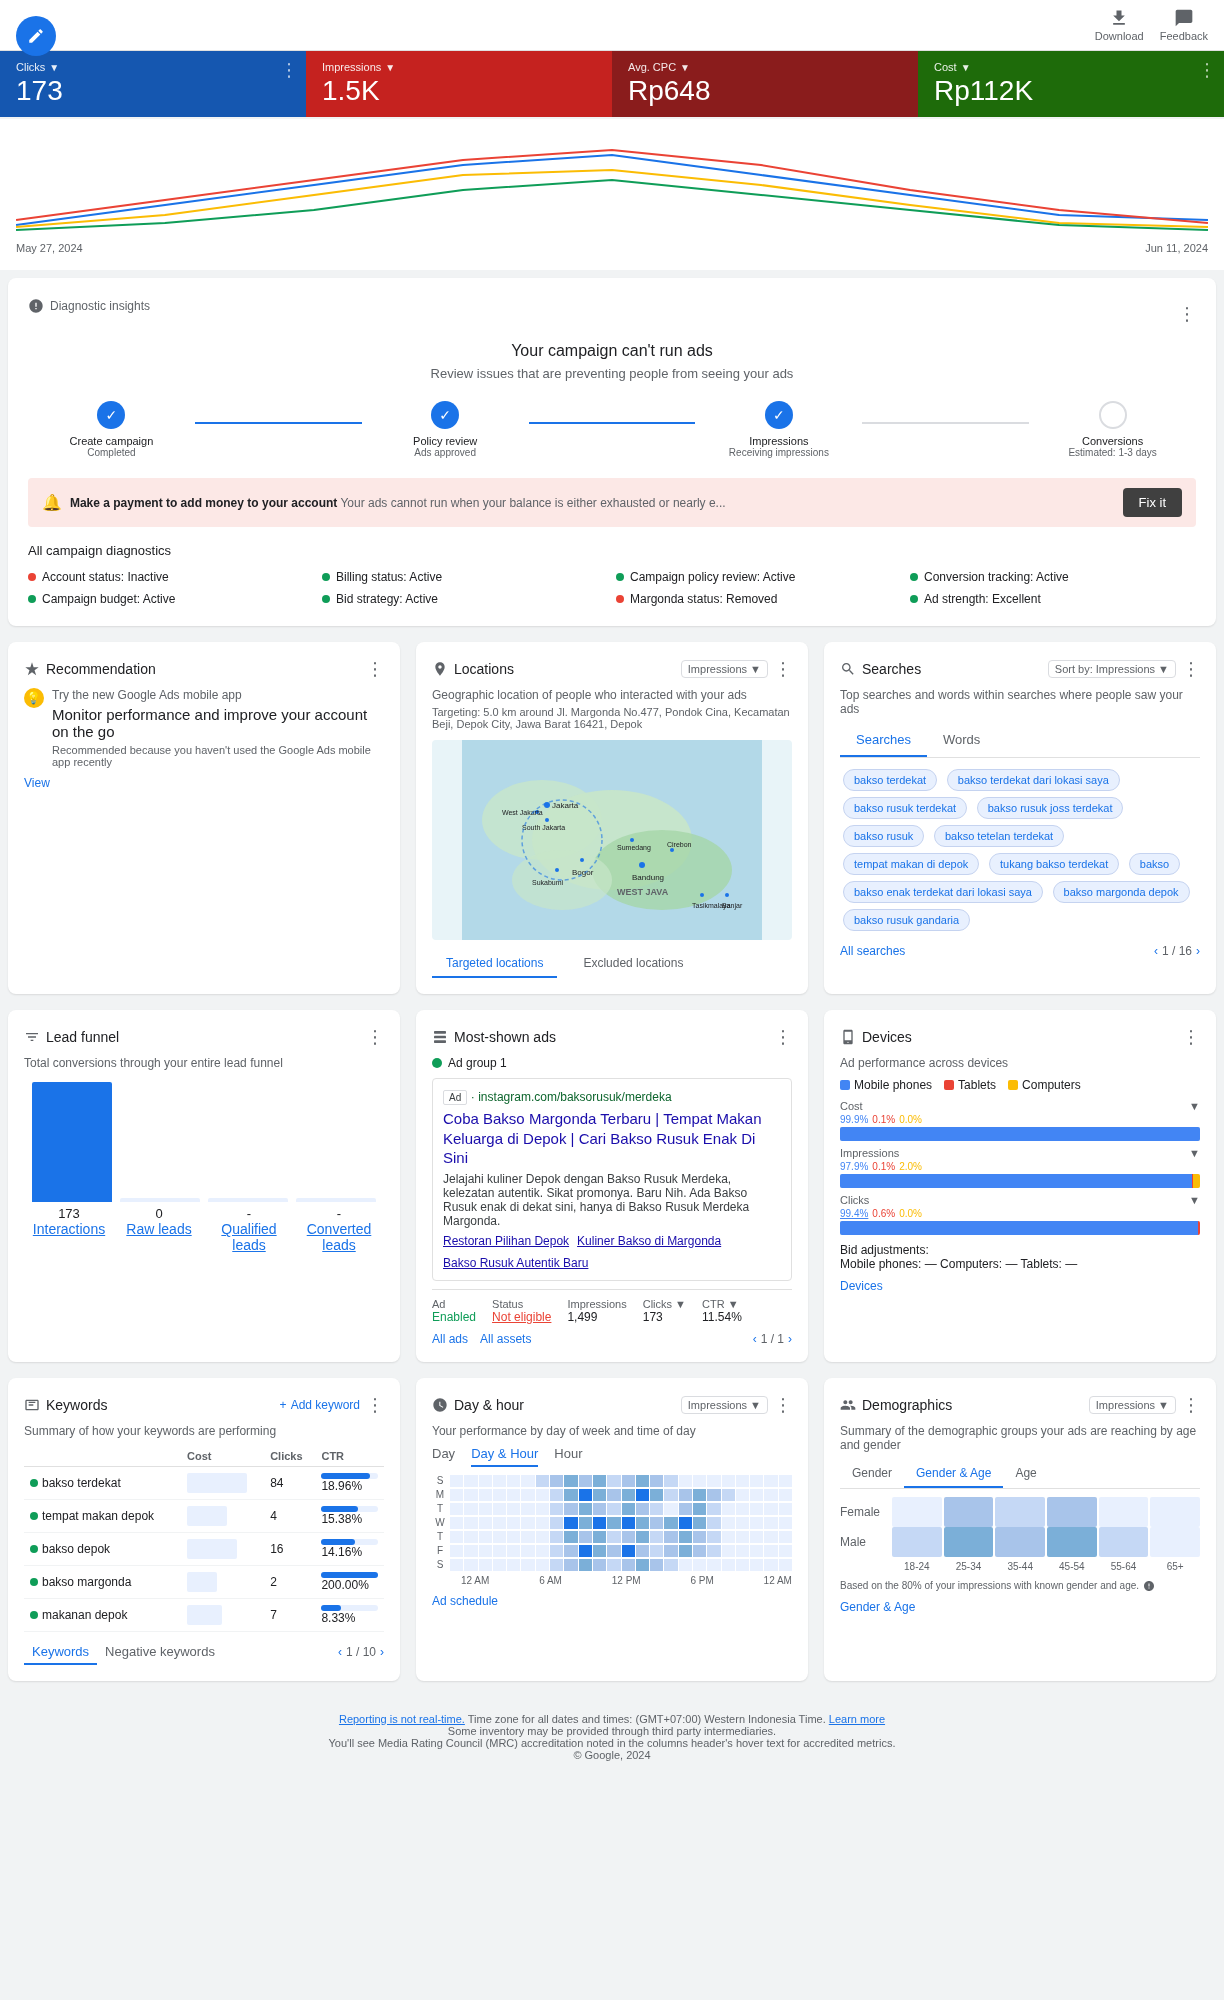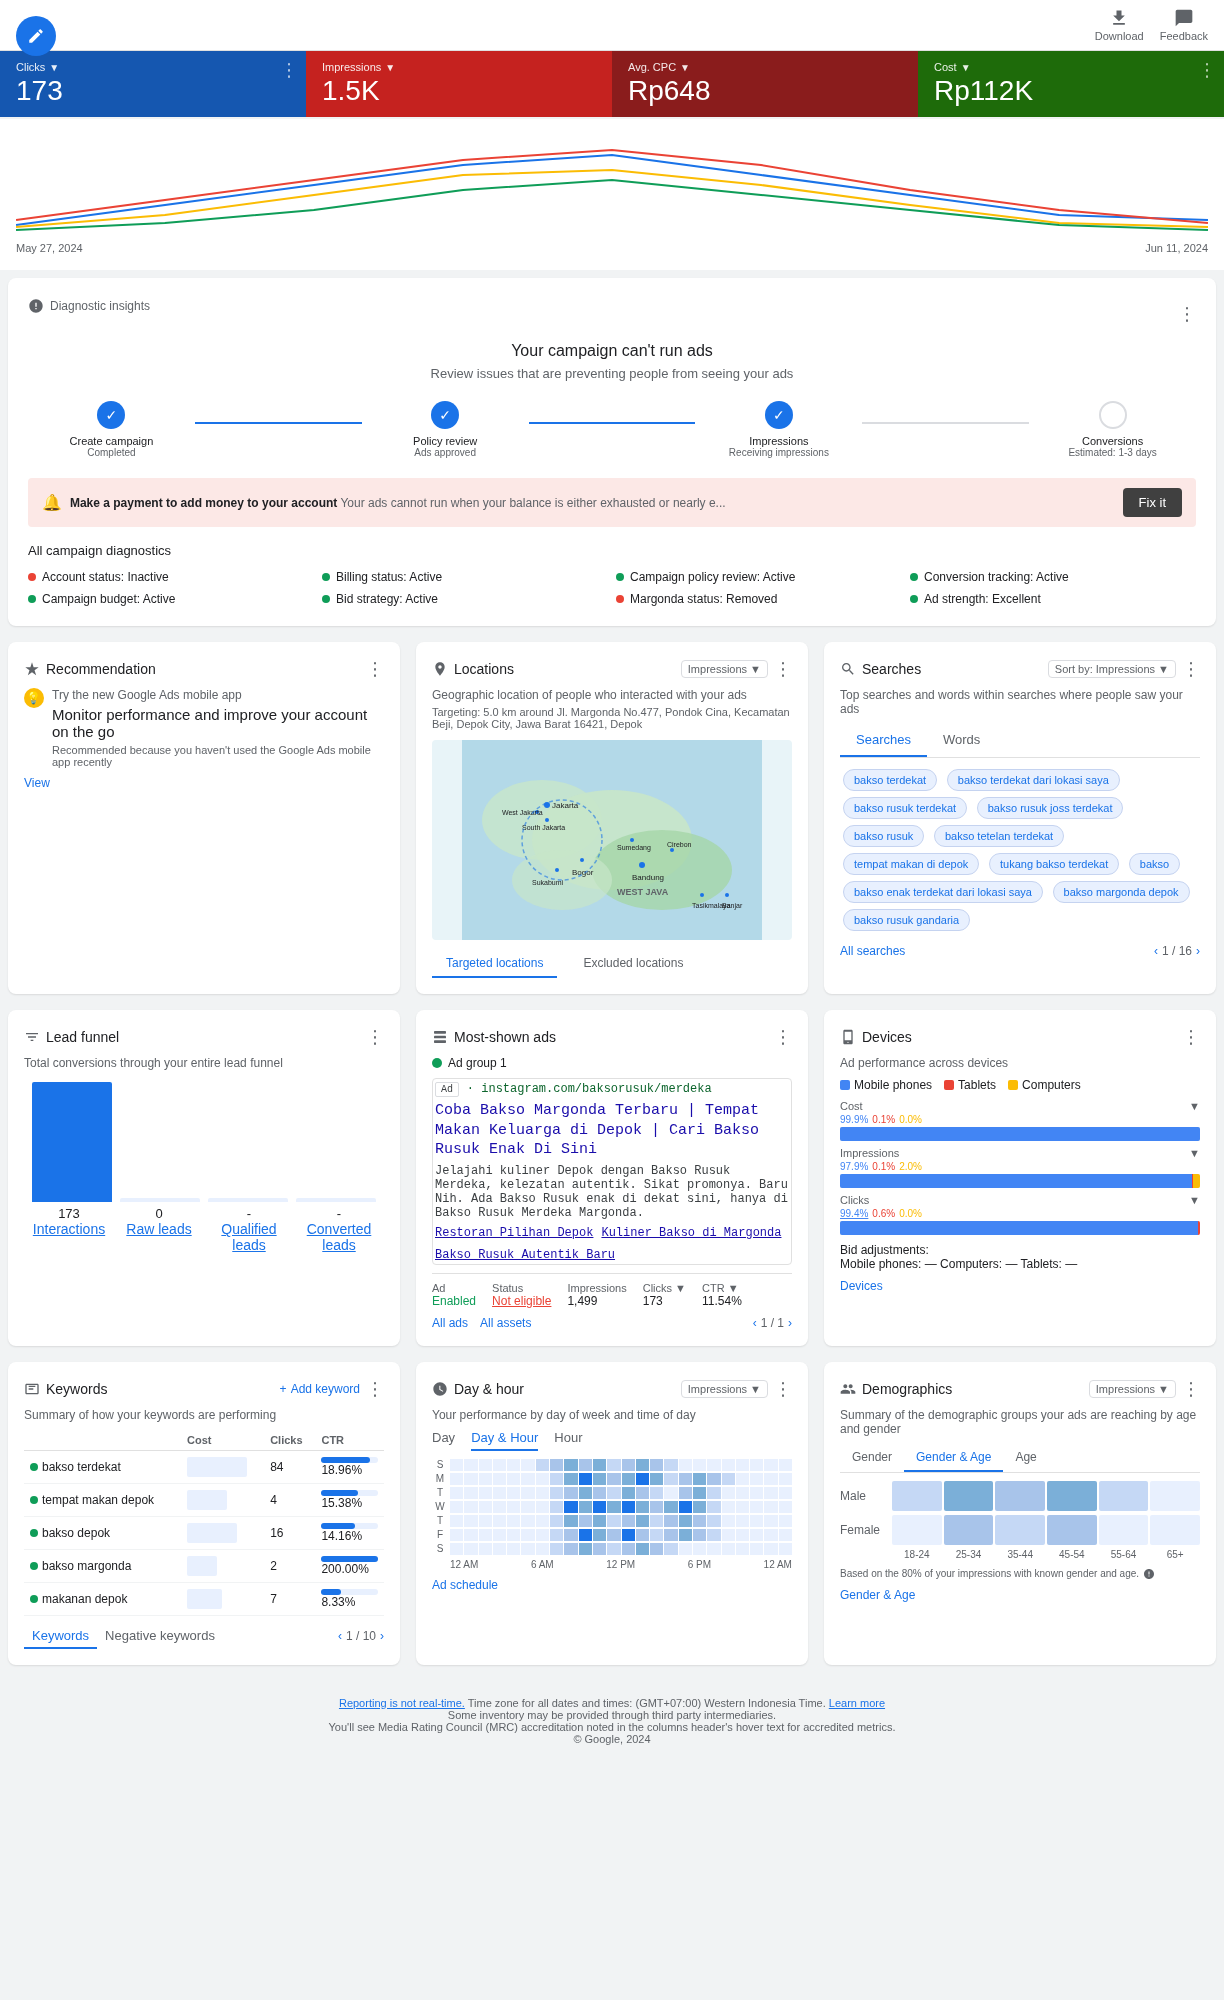--- a/index.html
+++ b/index.html
@@ -88,21 +88,21 @@
     .demo-tab { padding: 6px 12px; font-size: 12px; cursor: pointer; border-bottom: 2px solid transparent; color: #5f6368; }
     .demo-tab.active { color: #1a73e8; border-bottom-color: #1a73e8; }
     .funnel-sublab { font-size: 14px; color: #1a73e8; text-decoration: underline; cursor: pointer; }
     
     
     .day-hour-tabs { display: flex; gap: 16px; font-size: 13px; margin: 8px 0; }
     .dh-tab { color: #5f6368; cursor: pointer; padding-bottom: 4px; }
     .dh-tab.active { color: #1a73e8; border-bottom: 2px solid #1a73e8; }
     
     
-    .ad-preview { border: 1px solid #e0e0e0; border-radius: 4px; padding: 2px; margin: 8px 0; font-family: Liberation Mono, monospace; }
+    .ad-preview { border: 1px solid #e0e0e0; border-radius: 4px; padding: 10px; margin: 8px 0; }
     .ad-badge { background: #fff; border: 1px solid #dadce0; color: #3c4043; font-size: 10px; padding: 1px 5px; border-radius: 2px; display: inline-block; }
     .ad-url { color: #0d652d; font-size: 12px; }
     .ad-title { color: #1a0dab; font-size: 15px; font-weight: 500; line-height: 1.3; }
     .ad-desc { font-size: 12px; color: #3c4043; margin-top: 4px; }
     .ad-links { display: flex; flex-wrap: wrap; gap: 8px; margin-top: 6px; }
     .ad-link { color: #1a0dab; font-size: 12px; text-decoration: underline; }
     .ad-status-row { display: flex; gap: 16px; font-size: 12px; margin-top: 8px; padding-top: 8px; border-top: 1px solid #e0e0e0; }
     .status-enabled { color: #0f9d58; }
     .status-not-eligible { color: #ea4335; text-decoration: underline; cursor: pointer; }
     
@@ -948,21 +948,21 @@
             <div style="height:12px;background:#e8f0fe;"></div>
             <div style="height:12px;background:#e8f0fe;"></div>
             <div style="height:12px;background:#e8f0fe;"></div>
             <div style="height:12px;background:#e8f0fe;"></div>
             <div style="height:12px;background:#e8f0fe;"></div>
             <div style="height:12px;background:#e8f0fe;"></div>
             <div style="height:12px;background:#e8f0fe;"></div>
         </div>
       </div>
 
-      <div style="display:grid;grid-template-columns:16px 1fr;gap:2px;margin-top:4px;">
+      <div style="display:grid;grid-template-columns:16px 1fr;gap:13px;margin-top:4px;">
         <span></span>
         <div style="display:flex;justify-content:space-between;">
           <span style="font-size:10px;color:#5f6368;">12 AM</span>
           <span style="font-size:10px;color:#5f6368;">6 AM</span>
           <span style="font-size:10px;color:#5f6368;">12 PM</span>
           <span style="font-size:10px;color:#5f6368;">6 PM</span>
           <span style="font-size:10px;color:#5f6368;">12 AM</span>
         </div>
       </div>
     </div>
@@ -988,41 +988,41 @@
     <div class="card-subtitle">Summary of the demographic groups your ads are reaching by age and gender</div>
     
     <div class="demo-tabs">
       <div class="demo-tab">Gender</div>
       <div class="demo-tab active">Gender &amp; Age</div>
       <div class="demo-tab">Age</div>
     </div>
 
     
     <div style="margin-top:8px;">
+
+      <div style="display:grid;grid-template-columns:50px repeat(6,1fr);gap:2px;">
+        <span style="font-size:12px;color:#5f6368;display:flex;align-items:center;">Female</span>
+        <div style="height:30px;background:#e8f0fe;border-radius:2px;"></div>
+        <div style="height:30px;background:#a8c4ea;border-radius:2px;"></div>
+        <div style="height:30px;background:#c5d8f5;border-radius:2px;"></div>
+        <div style="height:30px;background:#a8c4ea;border-radius:2px;"></div>
+        <div style="height:30px;background:#e8f0fe;border-radius:2px;"></div>
+        <div style="height:30px;background:#e8f0fe;border-radius:2px;"></div>
+      </div>
 
       <div style="display:grid;grid-template-columns:50px repeat(6,1fr);gap:2px;margin-bottom:4px;">
         <span style="font-size:12px;color:#5f6368;display:flex;align-items:center;">Male</span>
         <div style="height:30px;background:#c5d8f5;border-radius:2px;"></div>
         <div style="height:30px;background:#7bafd8;border-radius:2px;"></div>
         <div style="height:30px;background:#a8c4ea;border-radius:2px;"></div>
         <div style="height:30px;background:#7bafd8;border-radius:2px;"></div>
         <div style="height:30px;background:#c5d8f5;border-radius:2px;"></div>
         <div style="height:30px;background:#e8f0fe;border-radius:2px;"></div>
       </div>
 
-      <div style="display:grid;grid-template-columns:50px repeat(6,1fr);gap:2px;">
-        <span style="font-size:12px;color:#5f6368;display:flex;align-items:center;">Female</span>
-        <div style="height:30px;background:#e8f0fe;border-radius:2px;"></div>
-        <div style="height:30px;background:#a8c4ea;border-radius:2px;"></div>
-        <div style="height:30px;background:#c5d8f5;border-radius:2px;"></div>
-        <div style="height:30px;background:#a8c4ea;border-radius:2px;"></div>
-        <div style="height:30px;background:#e8f0fe;border-radius:2px;"></div>
-        <div style="height:30px;background:#e8f0fe;border-radius:2px;"></div>
-      </div>
-
       <div style="display:grid;grid-template-columns:50px repeat(6,1fr);gap:2px;margin-top:4px;">
         <span></span>
         <span style="font-size:10px;color:#5f6368;text-align:center;">18-24</span>
         <span style="font-size:10px;color:#5f6368;text-align:center;">25-34</span>
         <span style="font-size:10px;color:#5f6368;text-align:center;">35-44</span>
         <span style="font-size:10px;color:#5f6368;text-align:center;">45-54</span>
         <span style="font-size:10px;color:#5f6368;text-align:center;">55-64</span>
         <span style="font-size:10px;color:#5f6368;text-align:center;">65+</span>
       </div>
     </div>

